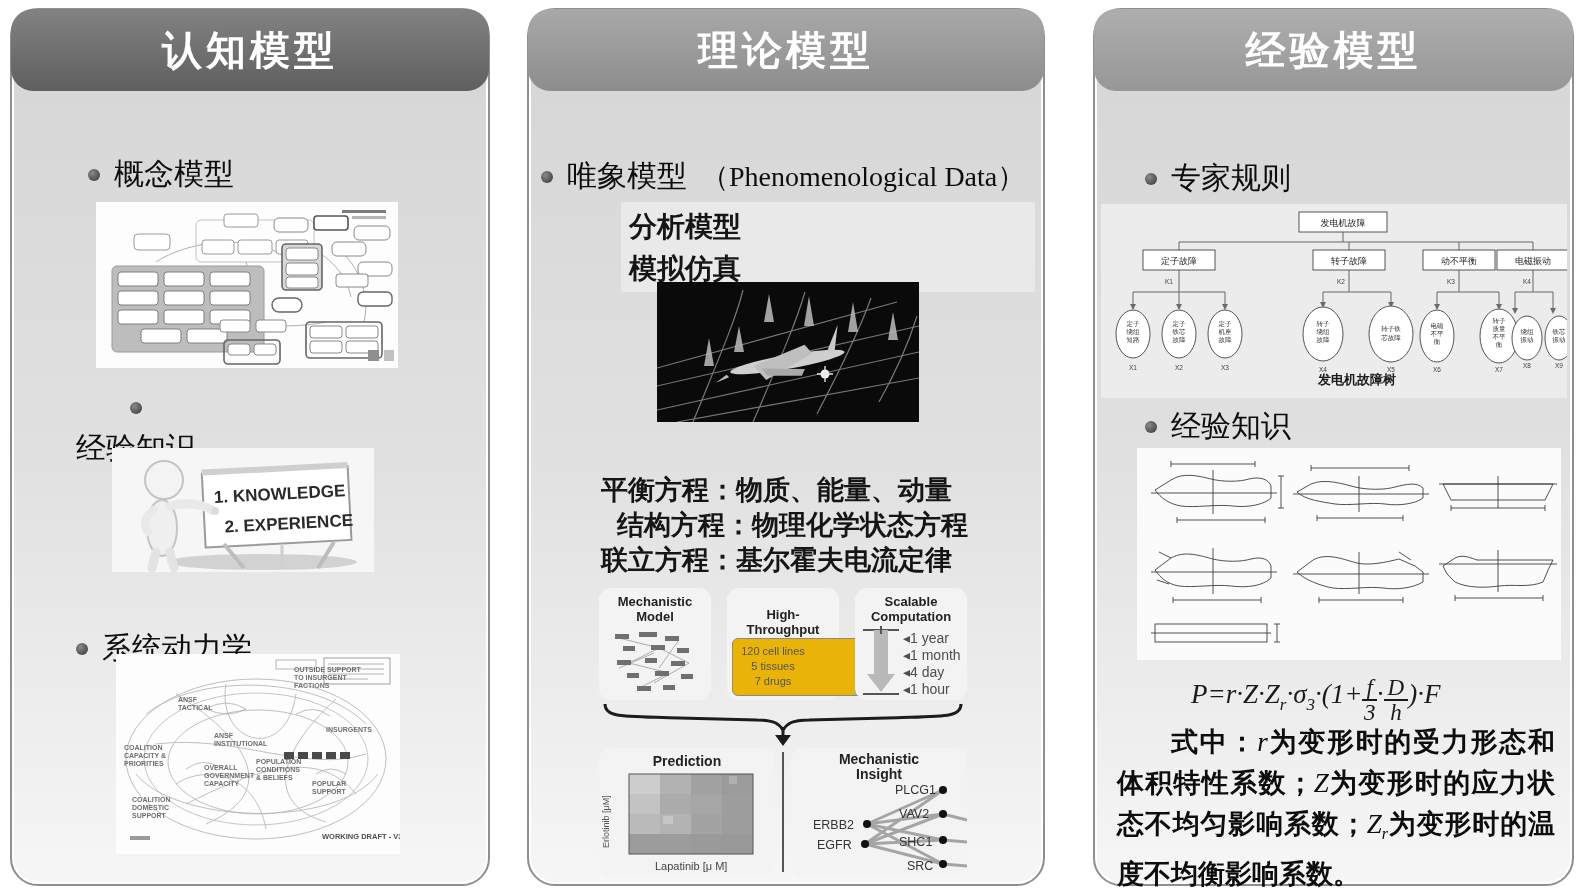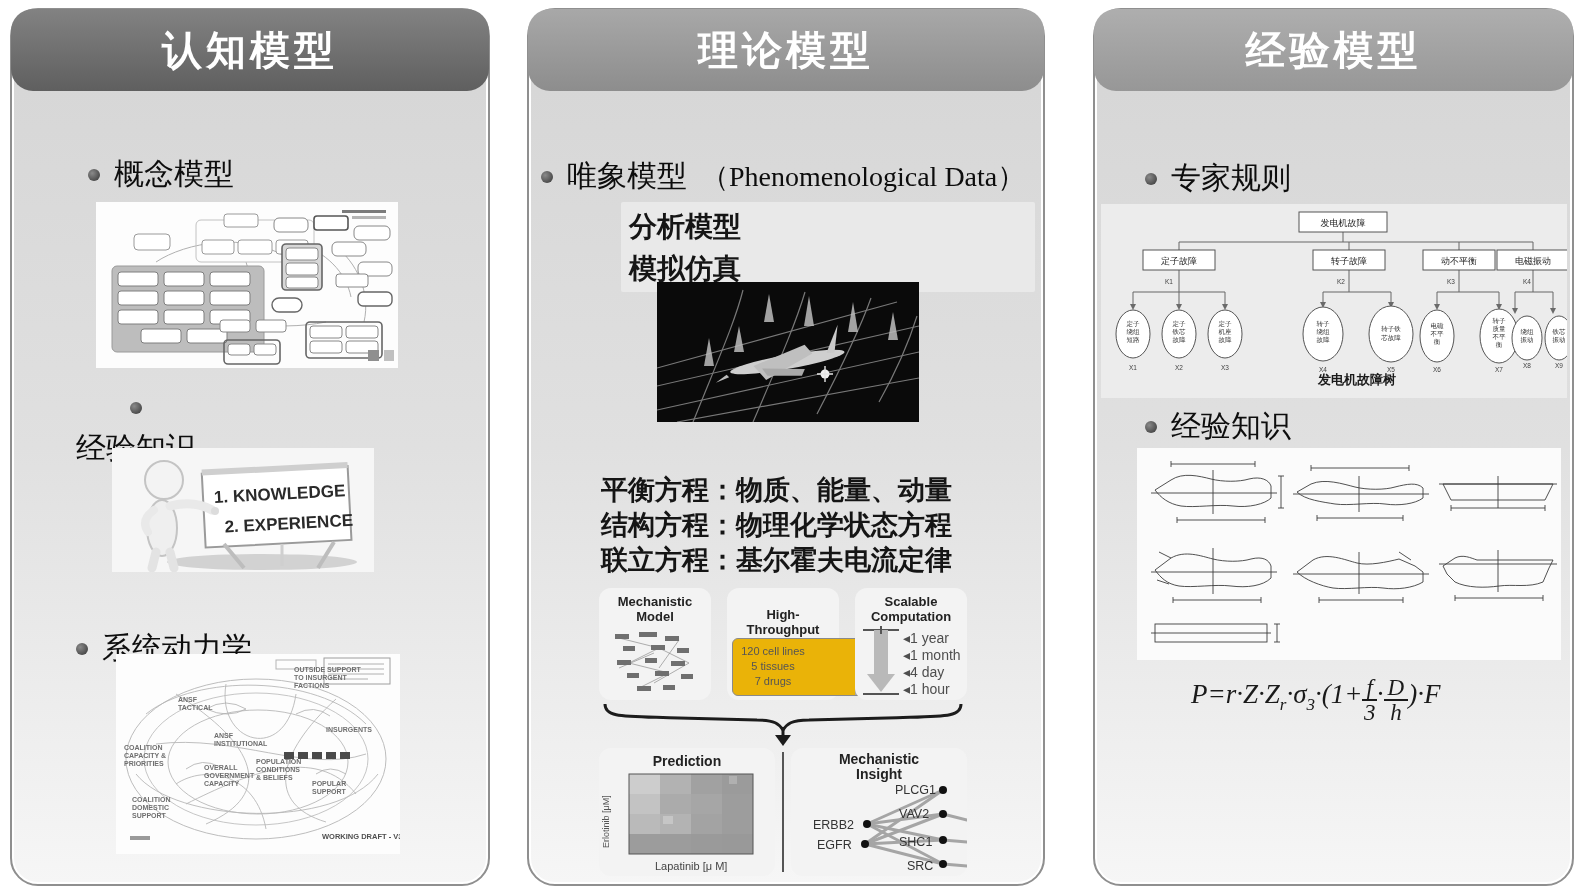--- a/index.html
+++ b/index.html
@@ -233,21 +233,21 @@
           <polygon points="52,56 57,84 47,84"></polygon>
             <polygon points="82,44 87,70 77,70"></polygon>
         </g>
         <circle cx="168" cy="92" r="4.5" fill="#f2f2f2"></circle>
         <path d="M160,92 L176,92 M168,84 L168,100" stroke="#e6e6e6" stroke-width="1.4"></path>
       </svg>
     </div>
 
 
     <div class="eq" style="left:72px;top:462px;">平衡方程：物质、能量、动量</div>
-    <div class="eq" style="left:72px;top:497px;">结构方程：物理化学状态方程</div>
+    <div class="eq" style="left:88px;top:497px;">结构方程：物理化学状态方程</div>
     <div class="eq" style="left:72px;top:532px;">联立方程：基尔霍夫电流定律</div>
 
     <div class="figpanel" style="left:70px;top:578px;width:368px;height:288px;">
       <div class="fbox" style="left:0;top:0;width:112px;height:112px;">
         <div class="ftitle" style="top:6px;"><span>Mechanistic</span><br><span>Model</span></div>
         <svg width="112" height="70" viewBox="0 0 112 70" style="position:absolute;top:40px;">
           <g stroke="#8e8e8e" stroke-width="0.7" fill="none">
             <path d="M20,10 L60,20 M60,20 L30,35 M30,35 L70,45 M70,45 L40,60 M60,20 L90,35 M90,35 L55,55 M20,40 L55,25 M80,12 L60,40"></path>
           </g>
           <g fill="#6f6f6f">
@@ -555,14 +555,17 @@
             <line x1="137" y1="176" x2="143" y2="176"></line>
             <line x1="137" y1="194" x2="143" y2="194"></line>
         </g>
       </svg>
     </div>
 
     <div class="formula" style="left:96px;top:666px;">
       <span>P=r·Z·Z</span><sub>r</sub><span>·σ</span><sub>3</sub><span>·(1+</span><span class="frac"><span class="num">f</span><span class="den">3</span></span><span>·</span><span class="frac"><span class="num">D</span><span class="den">h</span></span><span>)·F</span>
     </div>
 
+    <div class="note" style="left:22px;top:712px;width:438px;">
+      <span>式中：</span><span class="var">r</span><span>为变形时的受力形态和体积特性系数；</span><span class="var">Z</span><span>为变形时的应力状态不均匀影响系数；</span><span class="var">Z</span><sub class="var">r</sub><span>为变形时的温度不均衡影响系数。</span>
+    </div>
   </section>
 </div>
 
 </body></html>

